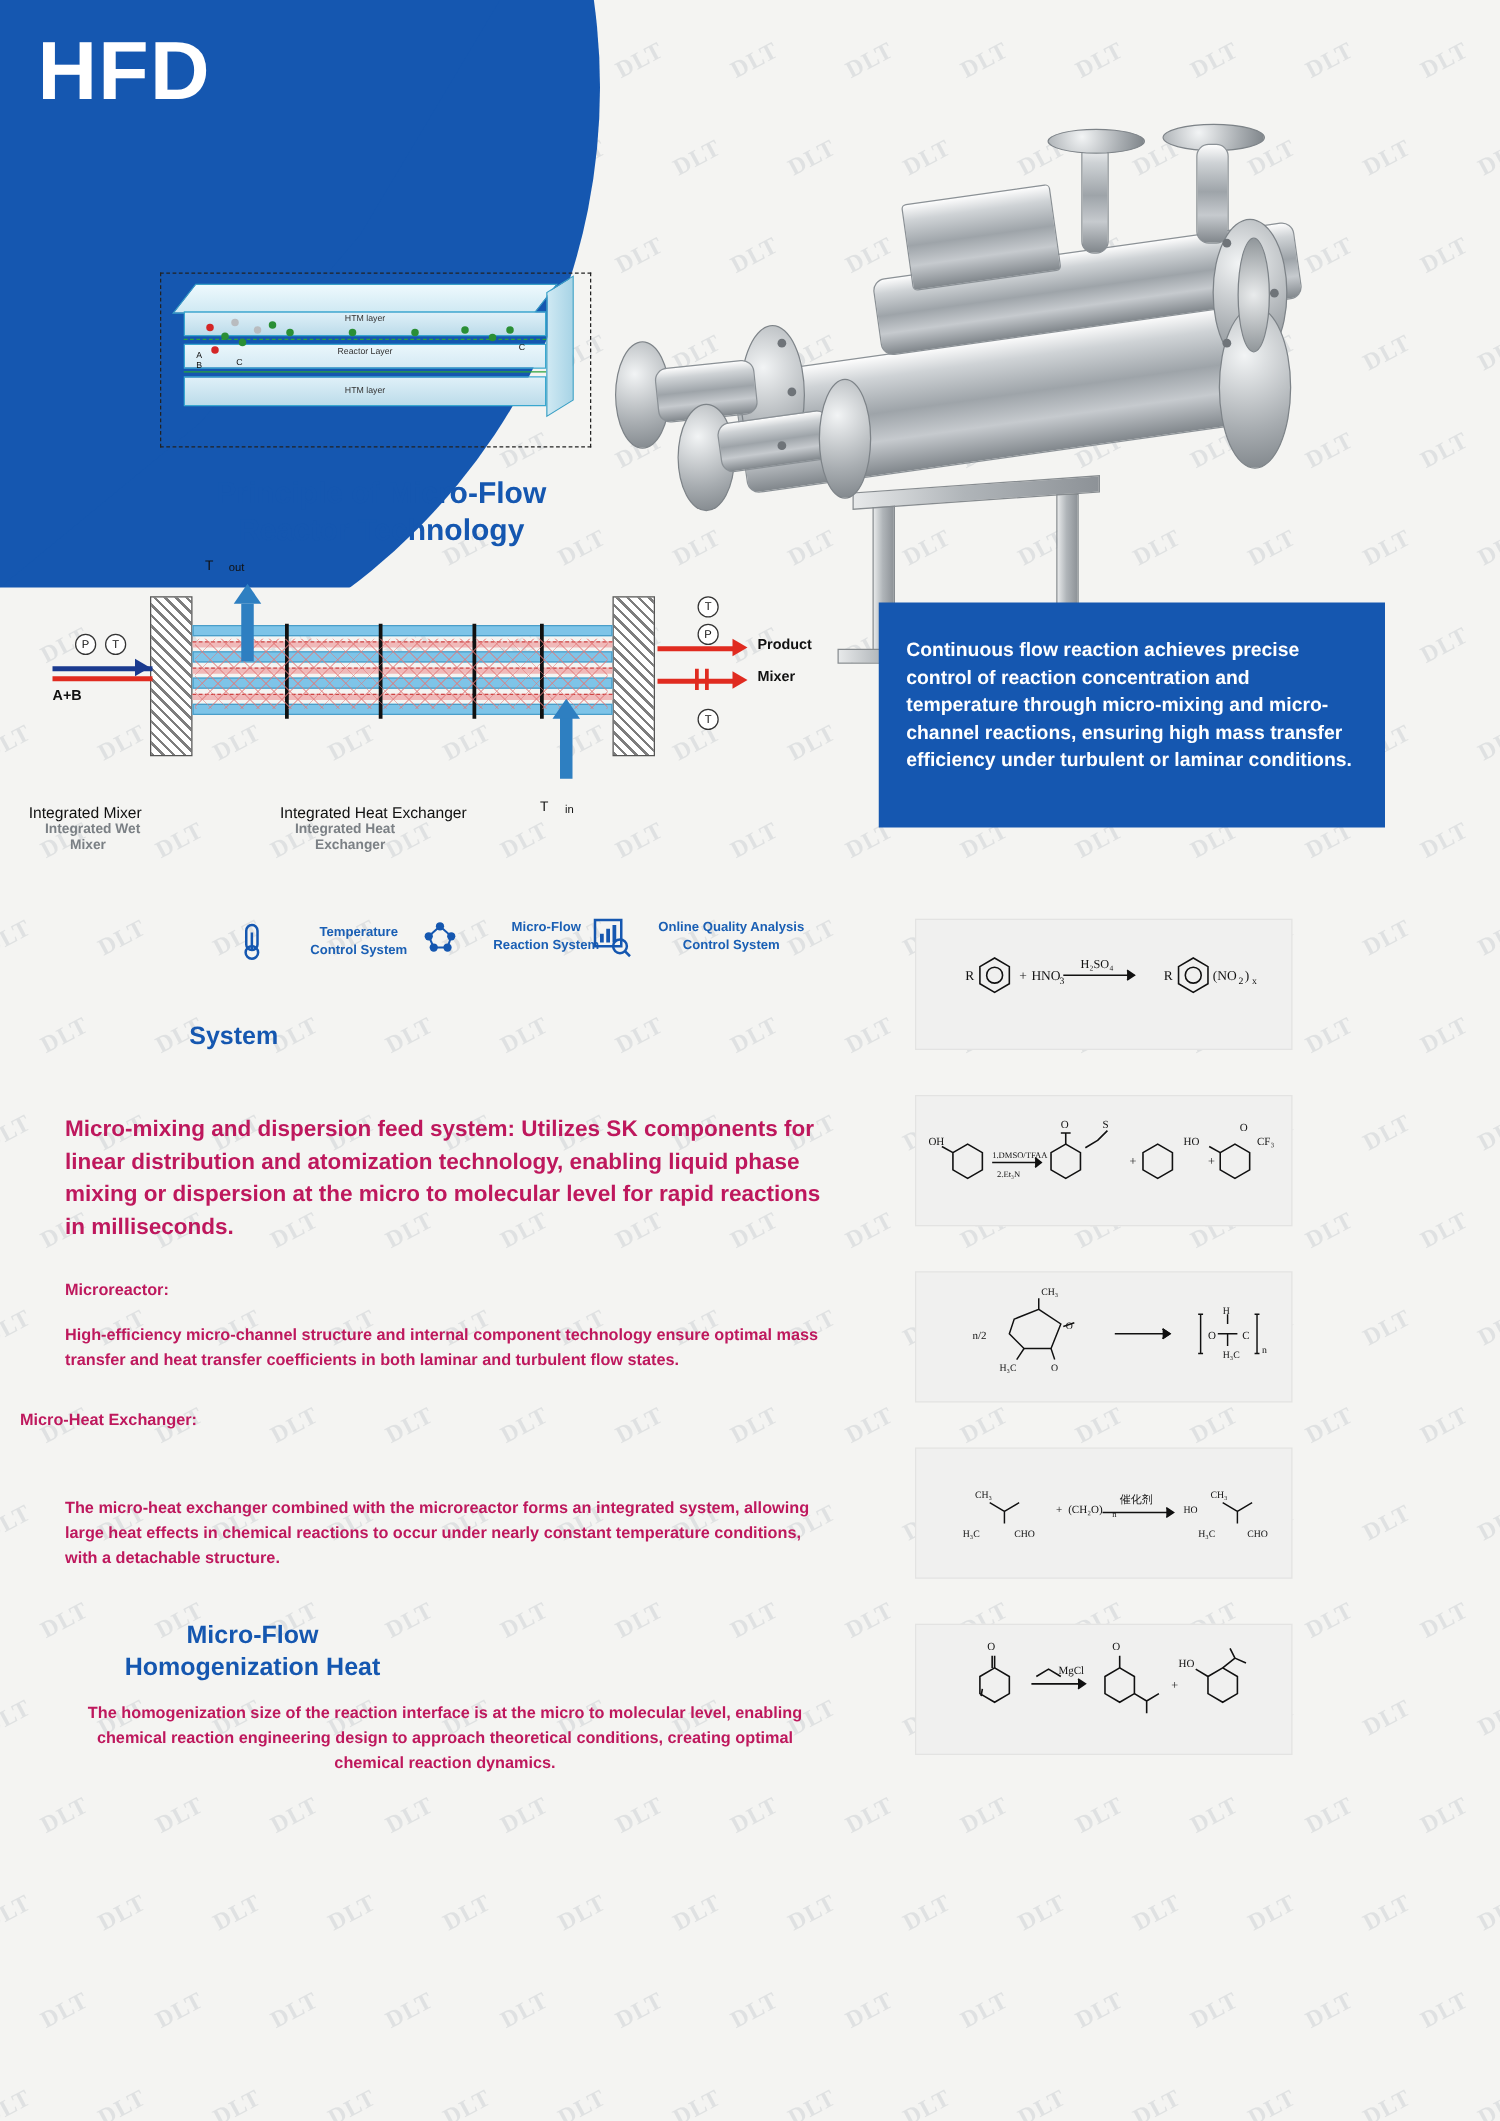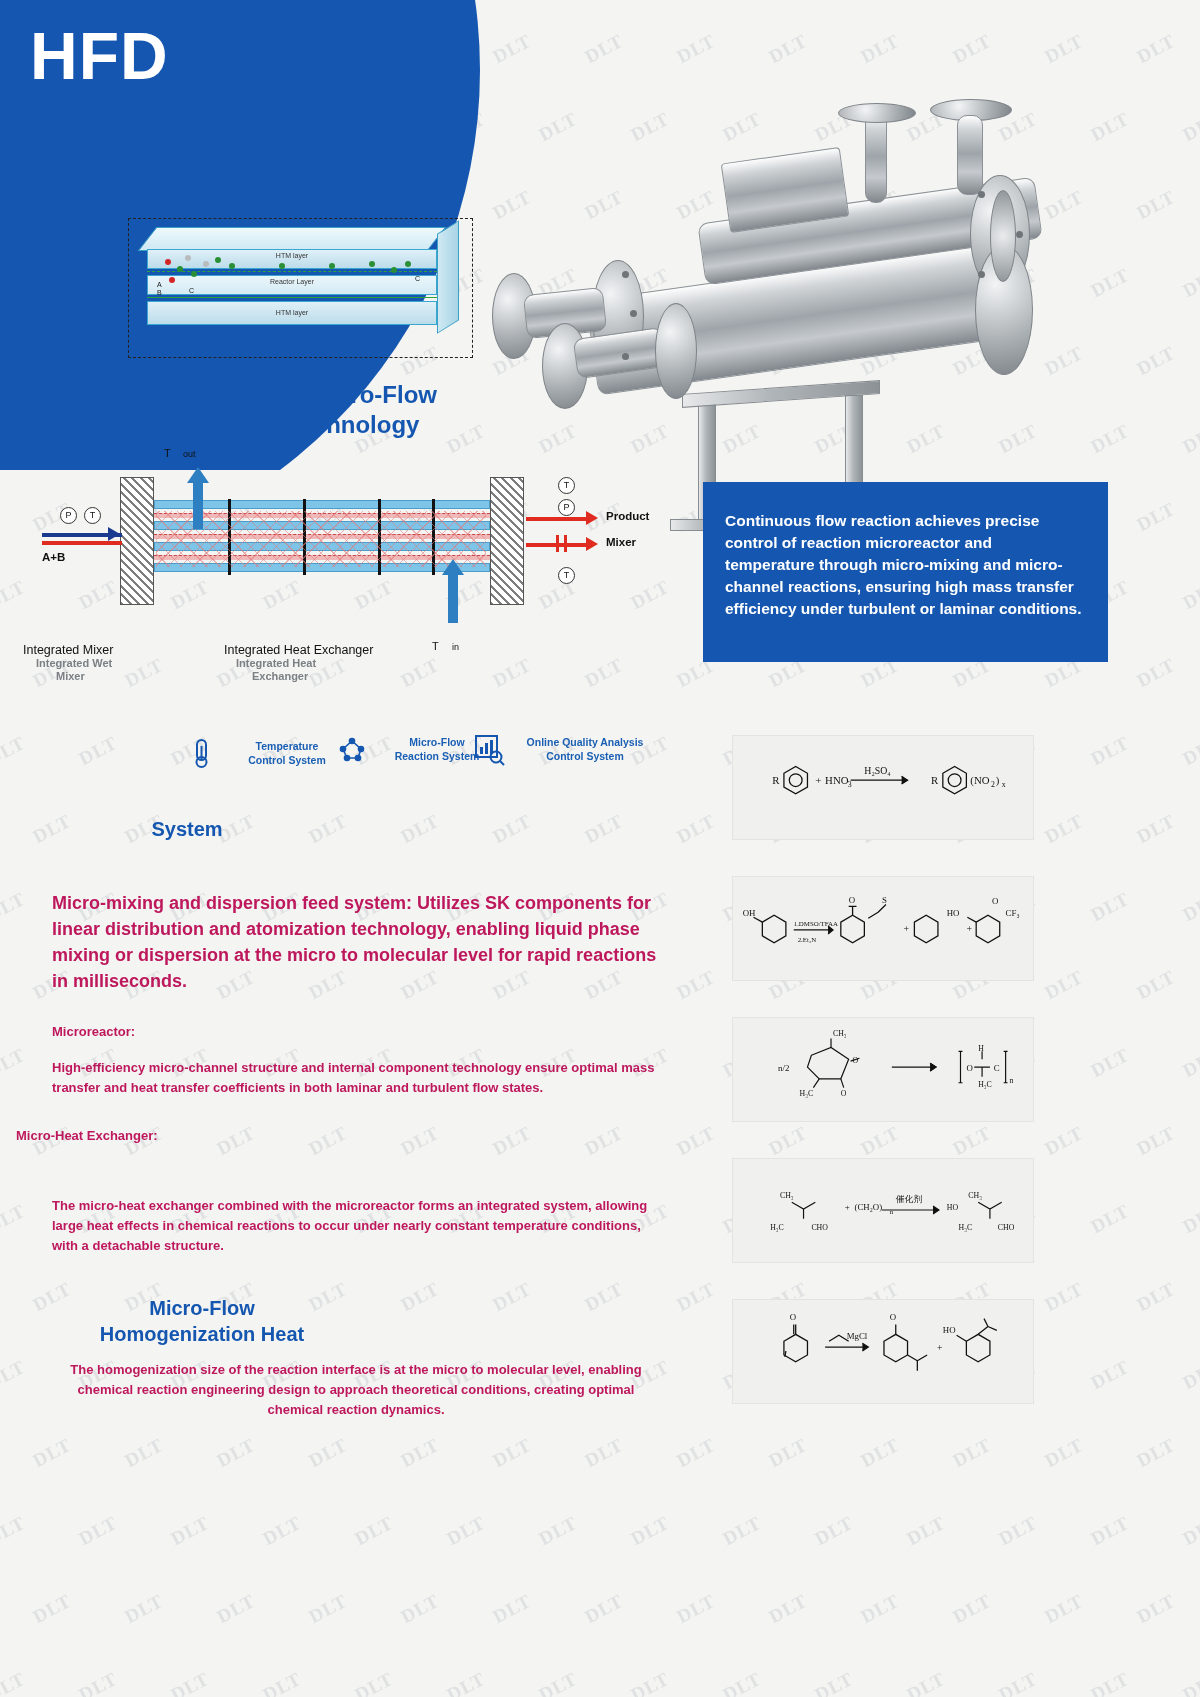--- a/index.html
+++ b/index.html
@@ -604,21 +604,21 @@
 
   <span class="sch-label" style="left:3px; top:188px; font-size:12.5px;">Integrated Mixer</span>
   <span class="p-grey" style="position:absolute; left:16px; top:202px; font-size:11px; color:#7b8085;">Integrated Wet</span>
   <span class="p-grey" style="position:absolute; left:36px; top:215px; font-size:11px; color:#7b8085;">Mixer</span>
 
   <span class="sch-label" style="left:204px; top:188px; font-size:12.5px;">Integrated Heat Exchanger</span>
   <span style="position:absolute; left:216px; top:202px; font-size:11px; color:#7b8085; font-weight:bold;">Integrated Heat</span>
   <span style="position:absolute; left:232px; top:215px; font-size:11px; color:#7b8085; font-weight:bold;">Exchanger</span>
 </div>
 
-<div id="callout">Continuous flow reaction achieves precise control of reaction microreactor and temperature through micro-mixing and micro-channel reactions, ensuring high mass transfer efficiency under turbulent or laminar conditions.</div>
+<div id="callout">Continuous flow reaction achieves precise control of reaction concentration and temperature through micro-mixing and micro-channel reactions, ensuring high mass transfer efficiency under turbulent or laminar conditions.</div>
 
 <div id="icon-row">
 
 
   <div class="icon-item" style="left:155px; top:4px;">
     <div class="icon-box">
       <svg viewBox="0 0 34 34" width="34" height="34">
         <rect x="12" y="4" width="9" height="20" rx="4.5" fill="none" stroke="#1557b0" stroke-width="2"></rect>
         <circle cx="16.5" cy="26" r="5" fill="none" stroke="#1557b0" stroke-width="2"></circle>
         <path d="M16.5 10 v14" stroke="#1557b0" stroke-width="2"></path>

